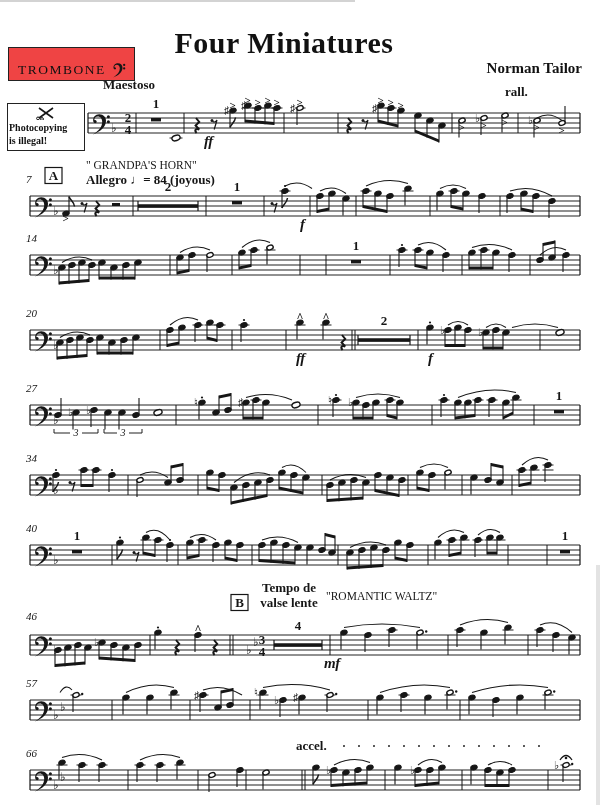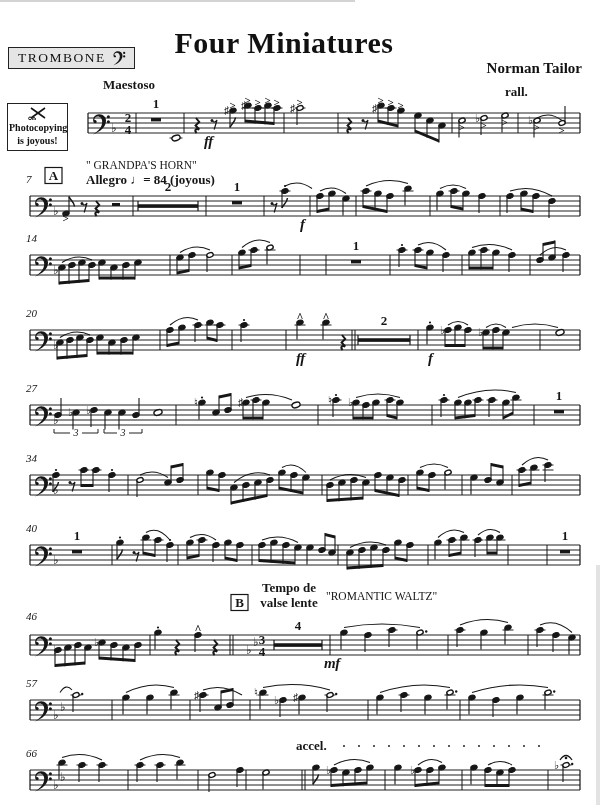--- a/index.html
+++ b/index.html
@@ -2,24 +2,24 @@
 <html><head>
 <meta charset="utf-8">
 <style>
   html,body{margin:0;padding:0;}
   body{width:600px;height:805px;background:#ffffff;position:relative;overflow:hidden;
        font-family:"Liberation Serif",serif;color:#111;}
   .page-title{position:absolute;top:26px;left:0;width:568px;text-align:center;
     font-size:30px;font-weight:bold;letter-spacing:.5px;}
   .composer{position:absolute;top:60px;right:18px;font-size:15px;font-weight:bold;margin-left:12px;}
   .instrument-box{position:absolute;top:47px;left:8px;border:1.5px solid #222;
-    padding:2px 8px 2px 9px;display:flex;align-items:flex-end;gap:6px;background:#e5e5e5;}
+    padding:14px 8px 2px 9px;display:flex;align-items:flex-end;gap:6px;background:#ef4444;}
   .instrument-box span.lbl{font-size:13.5px;letter-spacing:1.5px;}
-  .photocopy-box{position:absolute;top:103px;left:7px;width:61px;border:1.5px solid #222;
-    text-align:center;font-size:10px;font-weight:bold;line-height:1.3;padding:3px 1px 3px 1px;
+  .photocopy-box{position:absolute;top:103px;left:7px;width:78px;border:1.5px solid #222;
+    font-size:10px;font-weight:bold;line-height:1.3;padding:3px 1px 3px 1px;
     background:#fff;box-sizing:border-box;}
   .photocopy-box .ic{display:block;margin:0 auto 1px auto;}
   #score{position:absolute;left:0;top:0;}
   .scan-strip{position:absolute;left:0;top:0;width:355px;height:2px;background:#c4c4c4;opacity:.75;}
   .scan-edge{position:absolute;right:0;bottom:0;width:4px;height:240px;background:#dcdcdc;opacity:.8;}
 </style>
 </head>
 <body>
 
 <div class="scan-strip"></div>
@@ -38,21 +38,21 @@
 </div>
 
 <div class="photocopy-box">
   <svg class="ic" width="22" height="13" viewBox="0 0 22 13">
     <line x1="4" y1="1" x2="18" y2="11" stroke="#161616" stroke-width="1.6"></line>
     <line x1="18" y1="1" x2="4" y2="11" stroke="#161616" stroke-width="1.6"></line>
     <circle cx="3" cy="11.4" r="1.4" fill="none" stroke="#161616" stroke-width="1"></circle>
     <circle cx="7" cy="12" r="1.4" fill="none" stroke="#161616" stroke-width="1"></circle>
   </svg>
   <span>Photocopying</span><br>
-  <span>is joyous!</span>
+  <span>is illegal!</span>
 </div>
 
 <svg id="score" width="600" height="805">
     <g>
       <line x1="88" y1="113" x2="580" y2="113" stroke="#161616" stroke-width="0.95"></line>
       <line x1="88" y1="118" x2="580" y2="118" stroke="#161616" stroke-width="0.95"></line>
       <line x1="88" y1="123" x2="580" y2="123" stroke="#161616" stroke-width="0.95"></line>
       <line x1="88" y1="128" x2="580" y2="128" stroke="#161616" stroke-width="0.95"></line>
       <line x1="88" y1="133" x2="580" y2="133" stroke="#161616" stroke-width="0.95"></line>
       <line x1="88" y1="113" x2="88" y2="133" stroke="#161616" stroke-width="1.2"></line>

